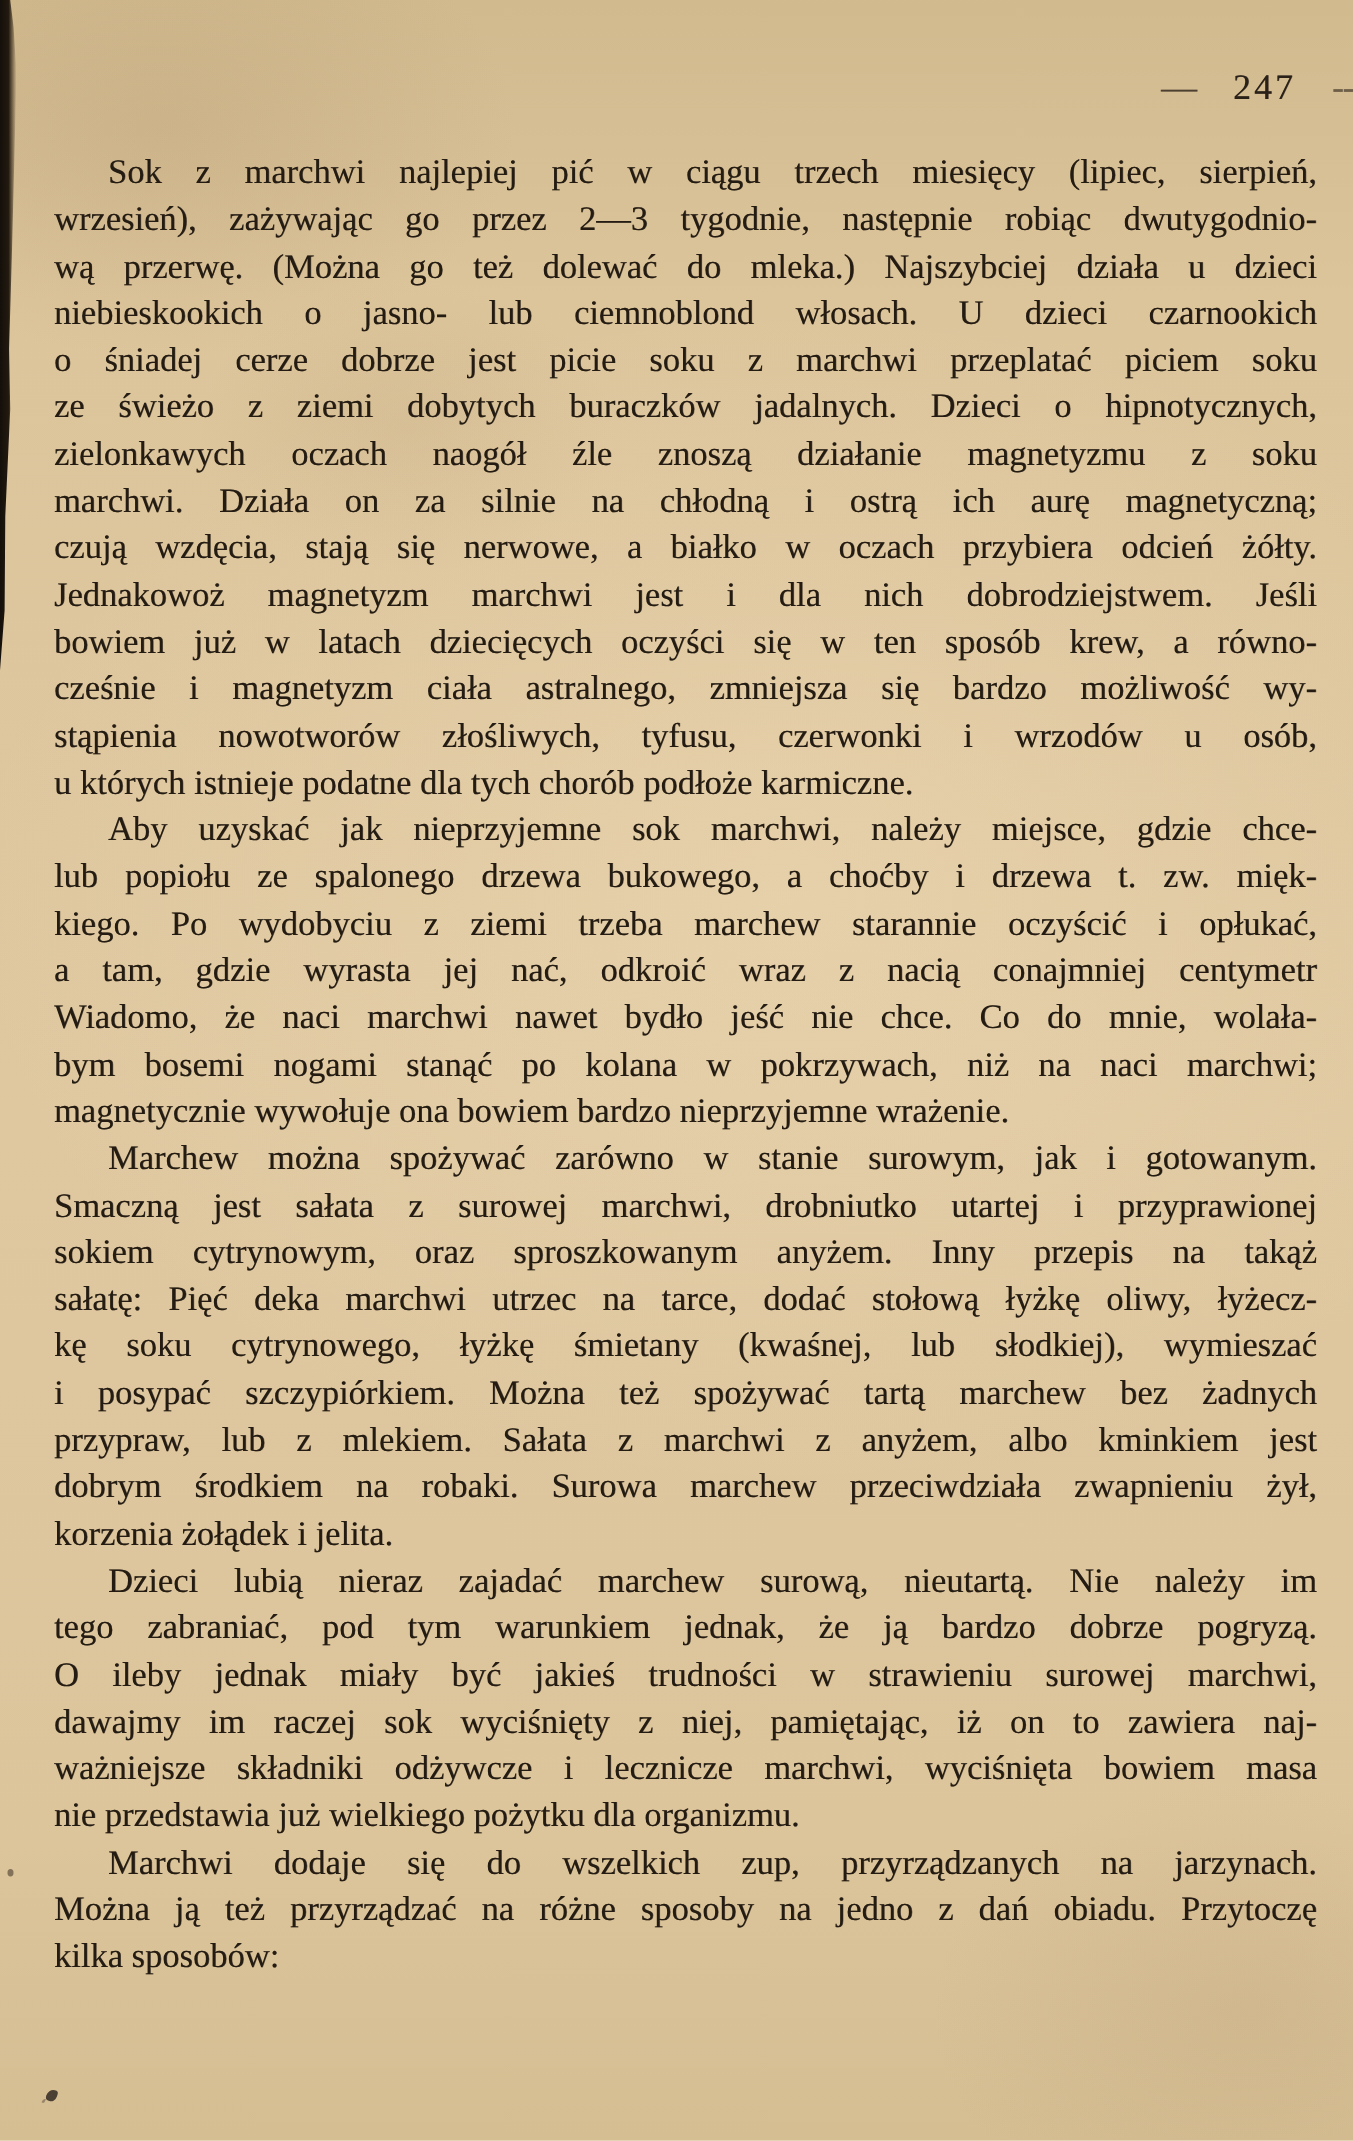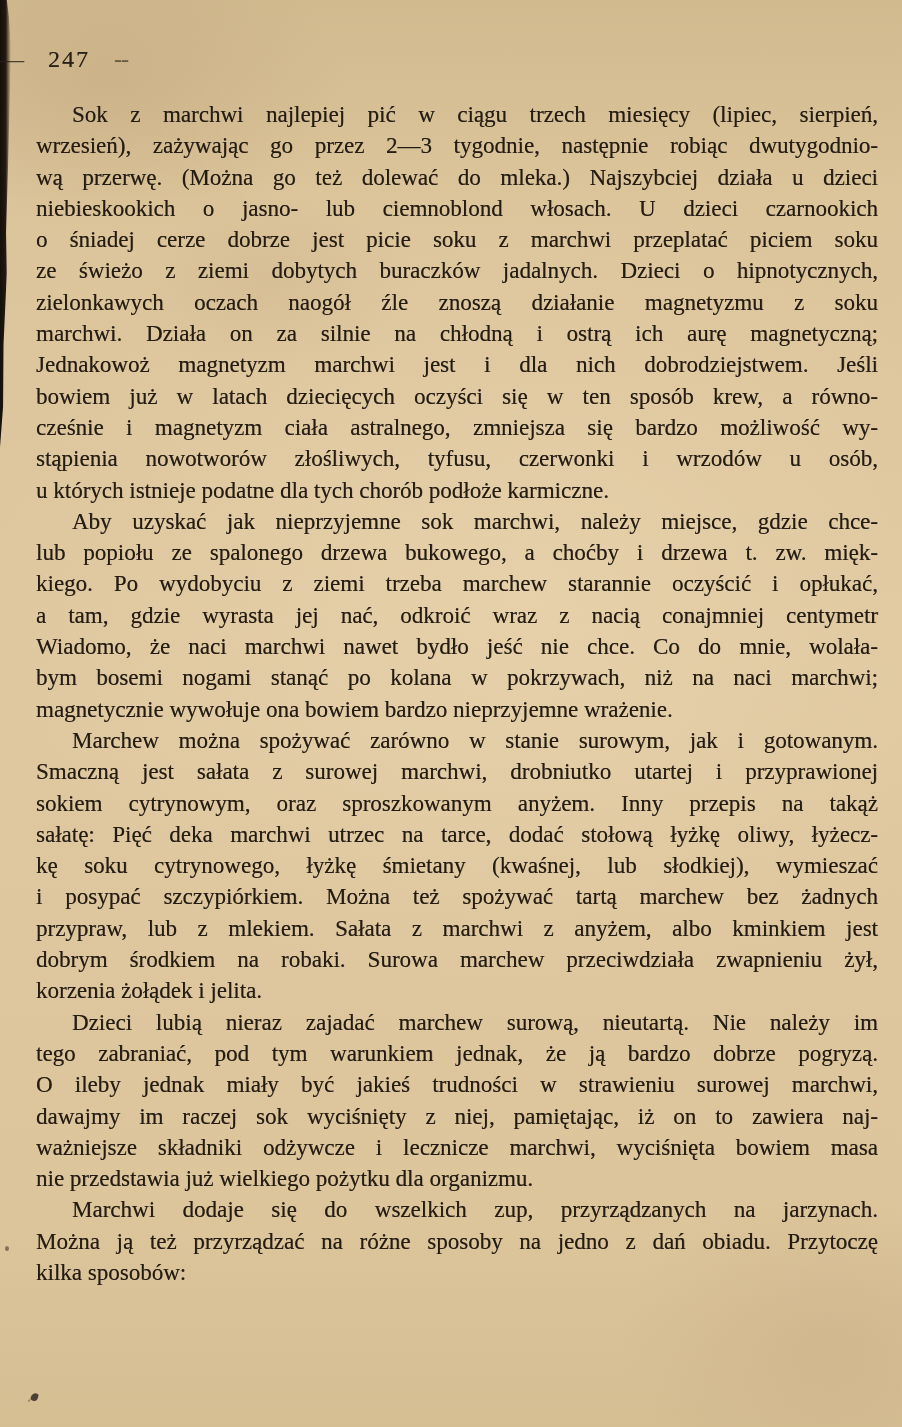--- a/index.html
+++ b/index.html
@@ -19,21 +19,21 @@
       linear-gradient(180deg,#d2ba8f 0%,#dcc49b 14%,#dfc8a0 52%,#dcc49b 86%,#d6be93 100%);
   }
   .scan-edge {
     position:absolute; left:0; top:0; width:11px; height:447px;
     background:linear-gradient(to right,#140f0a 0%,#231a10 52%,rgba(35,26,16,0) 100%);
     clip-path:polygon(0 0, 62% 0, 82% 4%, 100% 11%, 72% 38%, 55% 52%, 62% 61%, 32% 77%, 28% 91%, 0 100%);
     filter:blur(.4px);
   }
   .page-header {
     position:absolute; top:45px; left:0; width:100%;
-    text-align:left; font-size:24px; line-height:28px;
+    text-align:right; font-size:24px; line-height:28px;
     color:#2a2118; text-shadow:.3px .3px .4px rgba(42,33,24,.5);
   }
   .page-header .pagenum { margin:0 24px; letter-spacing:2px; }
   .page-header .dash-l { opacity:.8; }
   .page-header .dash-r { opacity:.6; letter-spacing:-1px; }
   .body-text {
     position:absolute; top:99px; left:36px; width:842px;
     font-size:23px;
   }
   .line {
@@ -69,20 +69,21 @@
 
     <div class="para">
       <div class="line indent">Sok z marchwi najlepiej pić w ciągu trzech miesięcy (lipiec, sierpień,</div>
       <div class="line">wrzesień), zażywając go przez 2—3 tygodnie, następnie robiąc dwutygodnio-</div>
       <div class="line">wą przerwę. (Można go też dolewać do mleka.) Najszybciej działa u dzieci</div>
       <div class="line">niebieskookich o jasno- lub ciemnoblond włosach. U dzieci czarnookich</div>
       <div class="line">o śniadej cerze dobrze jest picie soku z marchwi przeplatać piciem soku</div>
       <div class="line">ze świeżo z ziemi dobytych buraczków jadalnych. Dzieci o hipnotycznych,</div>
       <div class="line">zielonkawych oczach naogół źle znoszą działanie magnetyzmu z soku</div>
       <div class="line">marchwi. Działa on za silnie na chłodną i ostrą ich aurę magnetyczną;</div>
+      <div class="line">czują wzdęcia, stają się nerwowe, a białko w oczach przybiera odcień żółty.</div>
       <div class="line">Jednakowoż magnetyzm marchwi jest i dla nich dobrodziejstwem. Jeśli</div>
       <div class="line">bowiem już w latach dziecięcych oczyści się w ten sposób krew, a równo-</div>
       <div class="line">cześnie i magnetyzm ciała astralnego, zmniejsza się bardzo możliwość wy-</div>
       <div class="line">stąpienia nowotworów złośliwych, tyfusu, czerwonki i wrzodów u osób,</div>
       <div class="line last">u których istnieje podatne dla tych chorób podłoże karmiczne.</div>
     </div>
 
     <div class="para">
       <div class="line indent">Aby uzyskać jak nieprzyjemne sok marchwi, należy miejsce, gdzie chce-</div>
       <div class="line">lub popiołu ze spalonego drzewa bukowego, a choćby i drzewa t. zw. mięk-</div>

